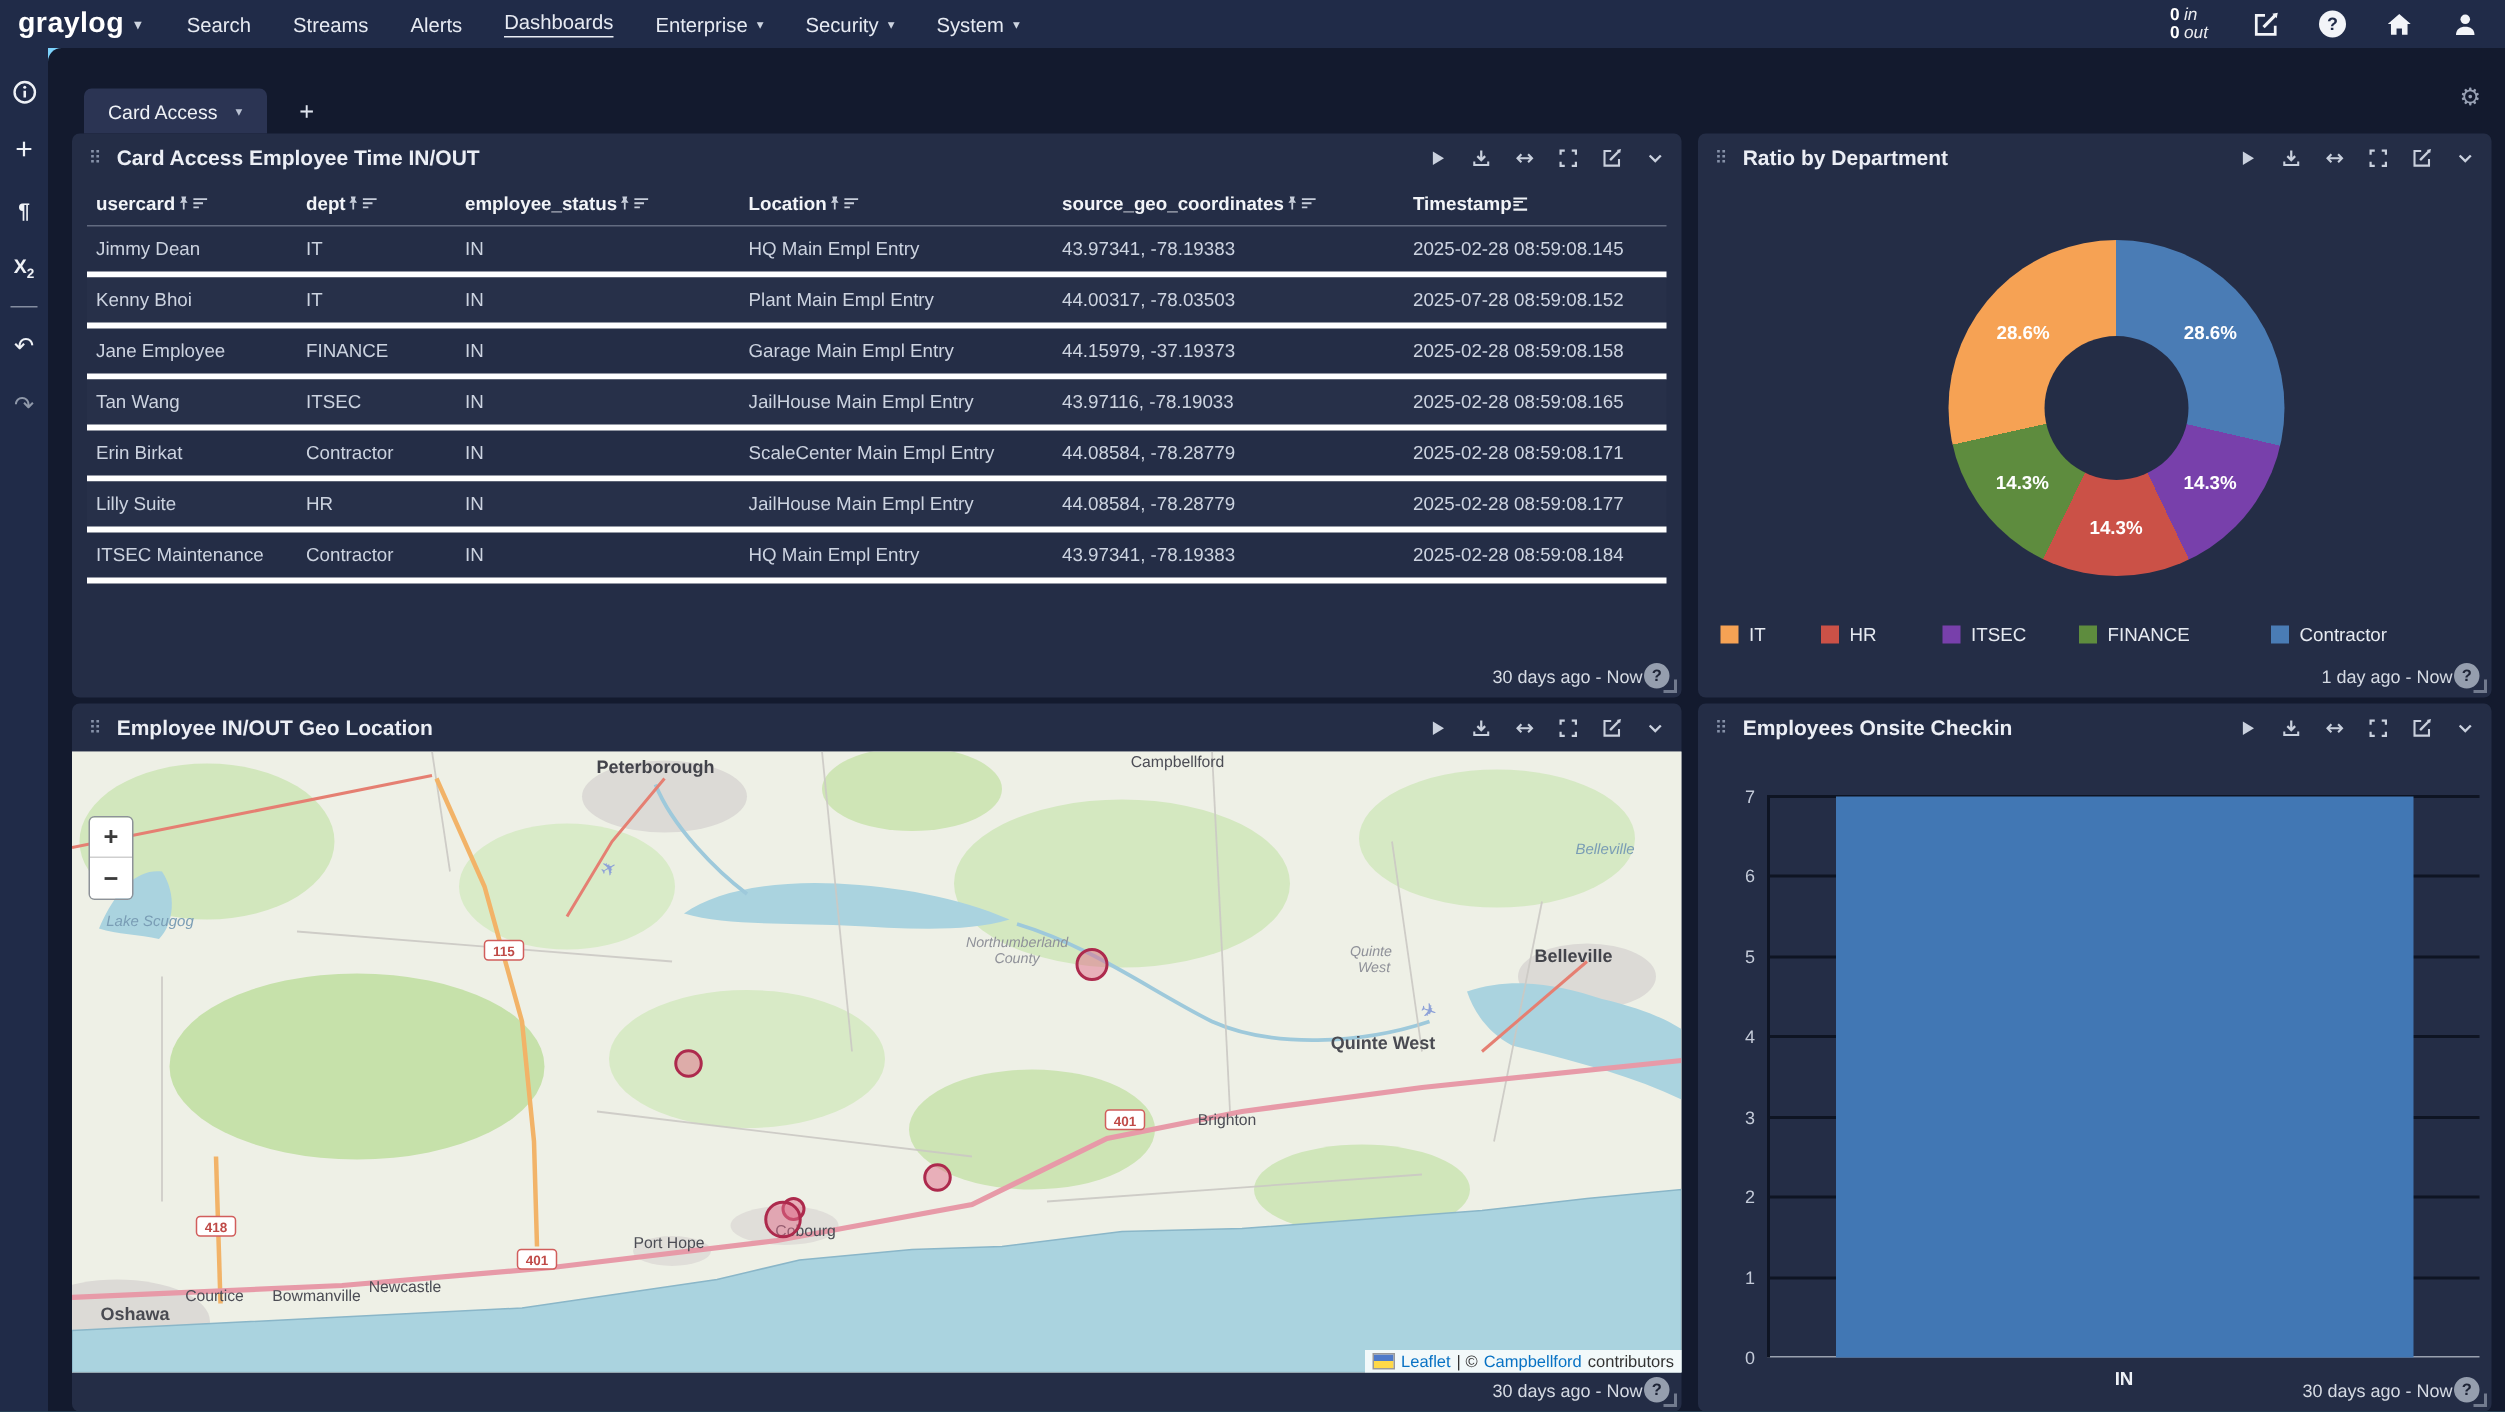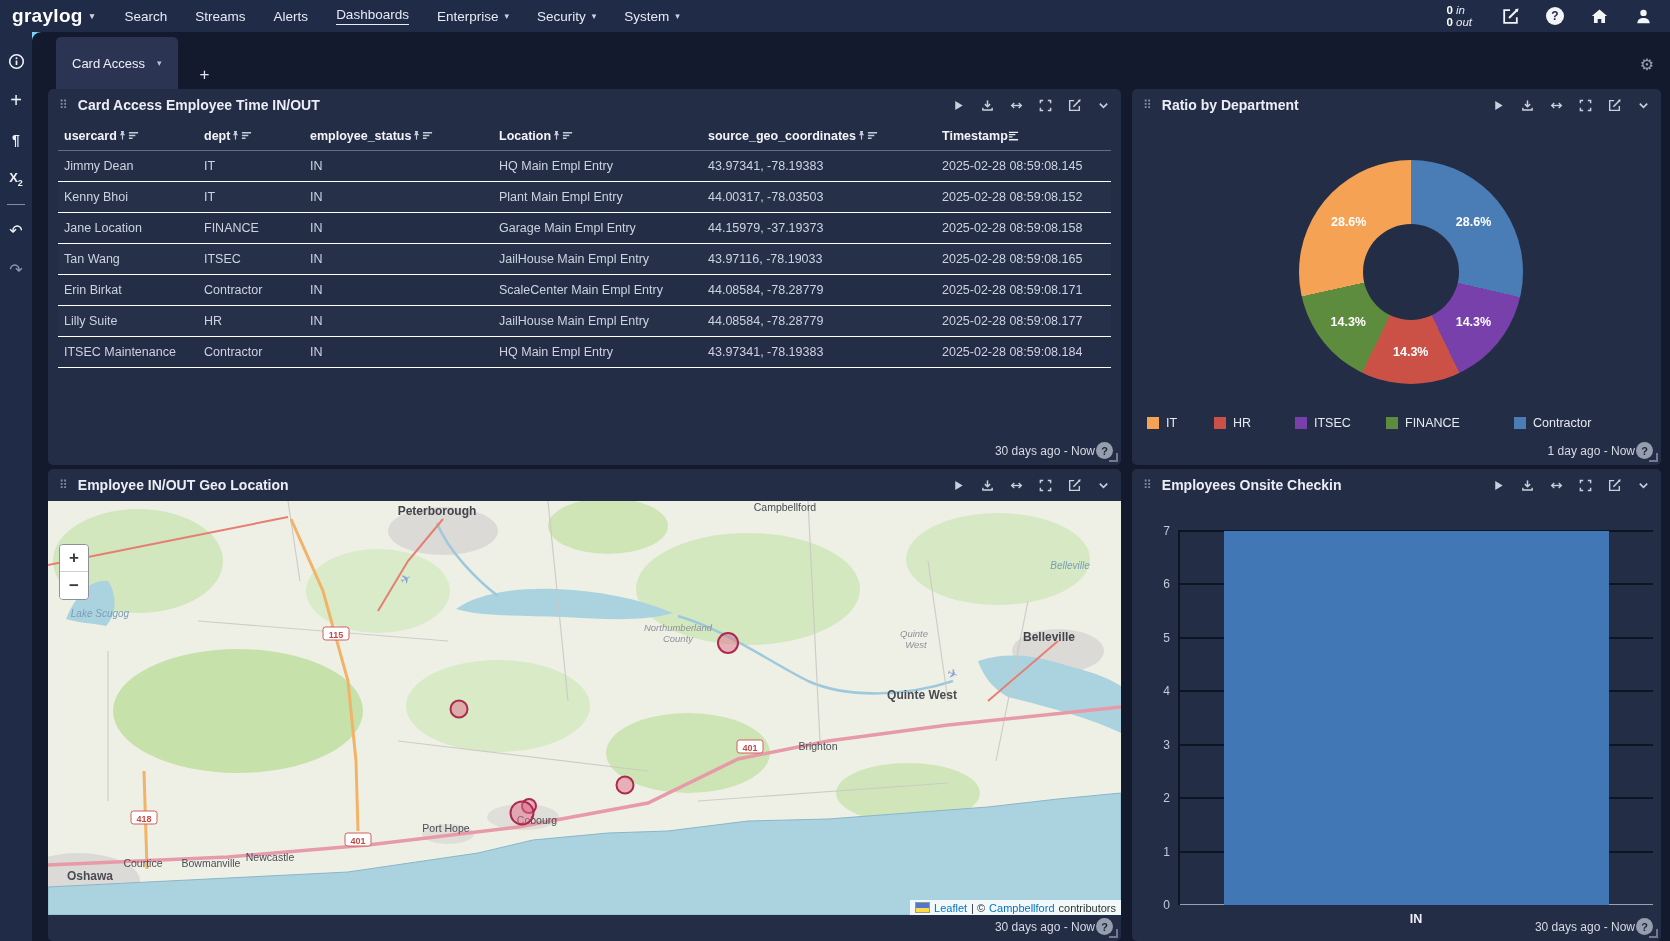--- a/index.html
+++ b/index.html
@@ -35,21 +35,21 @@
   .side-icon .g-x2 sub{font-size:9px;}
   .side-icon .g-undo{font-size:16px;}
   .side-icon .g-redo{font-size:16px;color:#8f98a9;}
   .side-divider{width:18px;border-top:1px solid #848da0;margin:6px 0;}
 
   
   .content{position:absolute;left:32px;top:32px;right:0;bottom:0;background:#131a2e;
            border-top-left-radius:9px;}
   .tabbar{position:absolute;left:24px;top:0;right:16px;height:57px;display:flex;align-items:flex-end;}
   .tab{background:#2b3453;height:30px;border-radius:5px 5px 0 0;display:flex;align-items:center;gap:12px;
-       padding:11px 16px;font-size:13px;color:#eef1f6;cursor:pointer;}
+       padding:0 16px;font-size:13px;color:#eef1f6;cursor:pointer;}
   .tab .caret{color:#b9c1d2;}
   .tab-add{margin:0 0 4px 22px;font-size:17px;color:#dfe4ee;cursor:pointer;}
   .tab-gear{margin-left:auto;align-self:center;margin-top:8px;color:#98a1b4;font-size:16px;cursor:pointer;}
 
   
   .widget{position:absolute;background:#242d46;border-radius:5px;}
   #w-table{left:16px;top:57px;width:1073px;height:376px;}
   #w-ratio{left:1100px;top:57px;width:529px;height:376px;}
   #w-map{left:16px;top:437px;width:1073px;height:472px;}
   #w-bar{left:1100px;top:437px;width:529px;height:472px;}
@@ -65,21 +65,21 @@
   .corner{position:absolute;right:3px;bottom:3px;width:7px;height:7px;border-right:2px solid #8b94a6;
           border-bottom:2px solid #8b94a6;opacity:.75;cursor:nwse-resize;}
 
   
   .tablewrap{position:absolute;left:10px;right:10px;top:32px;}
   .tgrid{display:grid;grid-template-columns:140px 106px 189px 209px 234px 1fr;align-items:center;padding:0 6px;}
   #table-head{height:29px;border-bottom:1px solid #626b80;}
   .th{display:flex;align-items:center;font-size:12.5px;font-weight:bold;color:#f2f4f8;cursor:pointer;}
   .colicon{color:#c6cdda;display:flex;align-items:center;}
   .colicon.sorted{color:#eef1f6;}
-  .trow{height:30px;border-bottom:1px solid #ffffff;font-size:12.5px;color:#ccd3e0;}
+  .trow{height:30px;border-bottom:4px solid #ffffff;font-size:12.5px;color:#ccd3e0;}
   .trow:nth-child(even){background:#273049;}
   .td{overflow:hidden;white-space:nowrap;text-overflow:ellipsis;padding-right:6px;}
 
   
   #ratio-body{position:absolute;left:0;top:32px;right:0;bottom:0;}
   .donut{position:absolute;left:167px;top:39px;width:224px;height:224px;border-radius:50%;}
   .donut::after{content:"";position:absolute;left:64px;top:64px;width:96px;height:96px;border-radius:50%;
                 background:#242d46;}
   .pct{position:absolute;transform:translate(-50%,-50%);font-size:12.5px;font-weight:600;color:#fff;z-index:2;}
   .legend-item{position:absolute;top:295px;display:flex;align-items:center;gap:7px;font-size:12.5px;
@@ -389,24 +389,24 @@
               <div class="td">HQ Main Empl Entry</div>
               <div class="td">43.97341, -78.19383</div>
               <div class="td">2025-02-28 08:59:08.145</div>
             </div>
             <div class="tgrid trow">
               <div class="td">Kenny Bhoi</div>
               <div class="td">IT</div>
               <div class="td">IN</div>
               <div class="td">Plant Main Empl Entry</div>
               <div class="td">44.00317, -78.03503</div>
-              <div class="td">2025-02-28 08:59:08.152</div>
+              <div class="td">2025-07-28 08:59:08.152</div>
             </div>
             <div class="tgrid trow">
-              <div class="td">Jane Location</div>
+              <div class="td">Jane Employee</div>
               <div class="td">FINANCE</div>
               <div class="td">IN</div>
               <div class="td">Garage Main Empl Entry</div>
               <div class="td">44.15979, -37.19373</div>
               <div class="td">2025-02-28 08:59:08.158</div>
             </div>
             <div class="tgrid trow">
               <div class="td">Tan Wang</div>
               <div class="td">ITSEC</div>
               <div class="td">IN</div>

